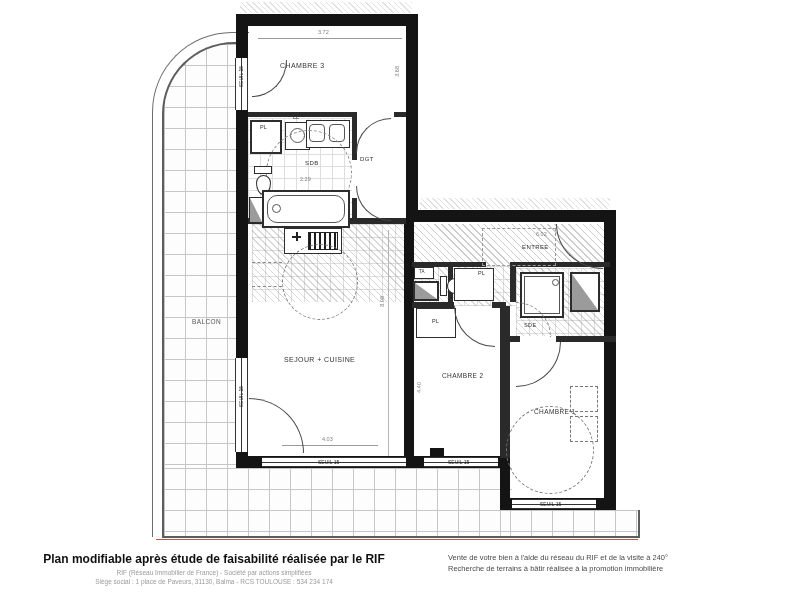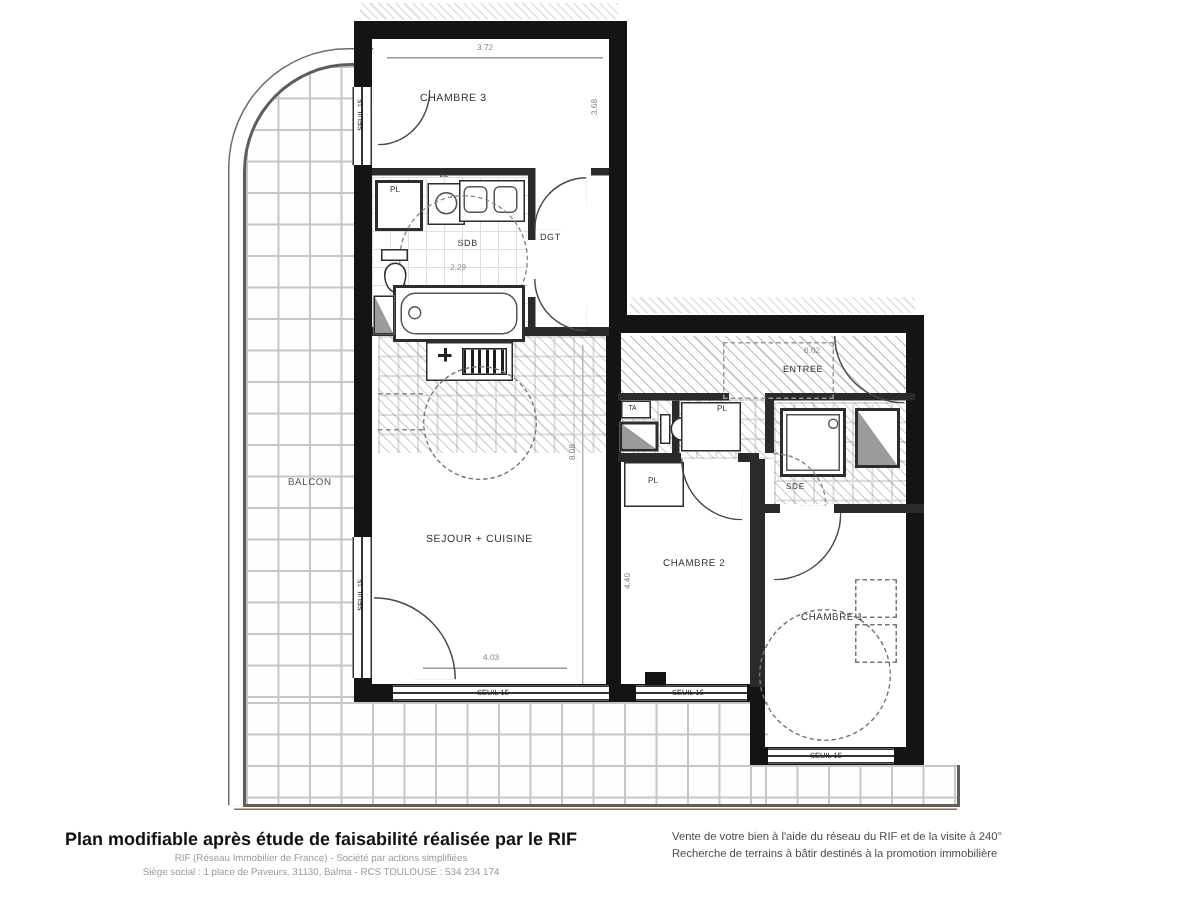--- a/index.html
+++ b/index.html
@@ -201,16 +201,16 @@
   <div class="circle" style="left:506px;top:406px;width:88px;height:88px;border-color:#777;"></div>
   <div class="arc arc-br" style="left:516px;top:342px;width:44px;height:44px;"></div>
   <div class="dashrect" style="left:570px;top:386px;width:28px;height:26px;"></div>
   <div class="dashrect" style="left:570px;top:416px;width:28px;height:26px;"></div>
 
   <div class="foot-head">Plan modifiable après étude de faisabilité réalisée par le RIF</div>
   <div class="foot-sub" style="top:569px;">RIF (Réseau Immobilier de France)  -  Société par actions simplifiées</div>
   <div class="foot-sub" style="top:578px;">Siège social : 1 place de Paveurs, 31130, Balma  -  RCS TOULOUSE : 534 234 174</div>
   <div class="services">
     <div>Vente de votre bien à l'aide du réseau du RIF et de la visite à 240°</div>
-    <div>Recherche de terrains à bâtir destinés à la promotion immobilière</div>
+    <div>Recherche de terrains à bâtir réalisée à la promotion immobilière</div>
   </div>
 
 </div>
 
 </body></html>

